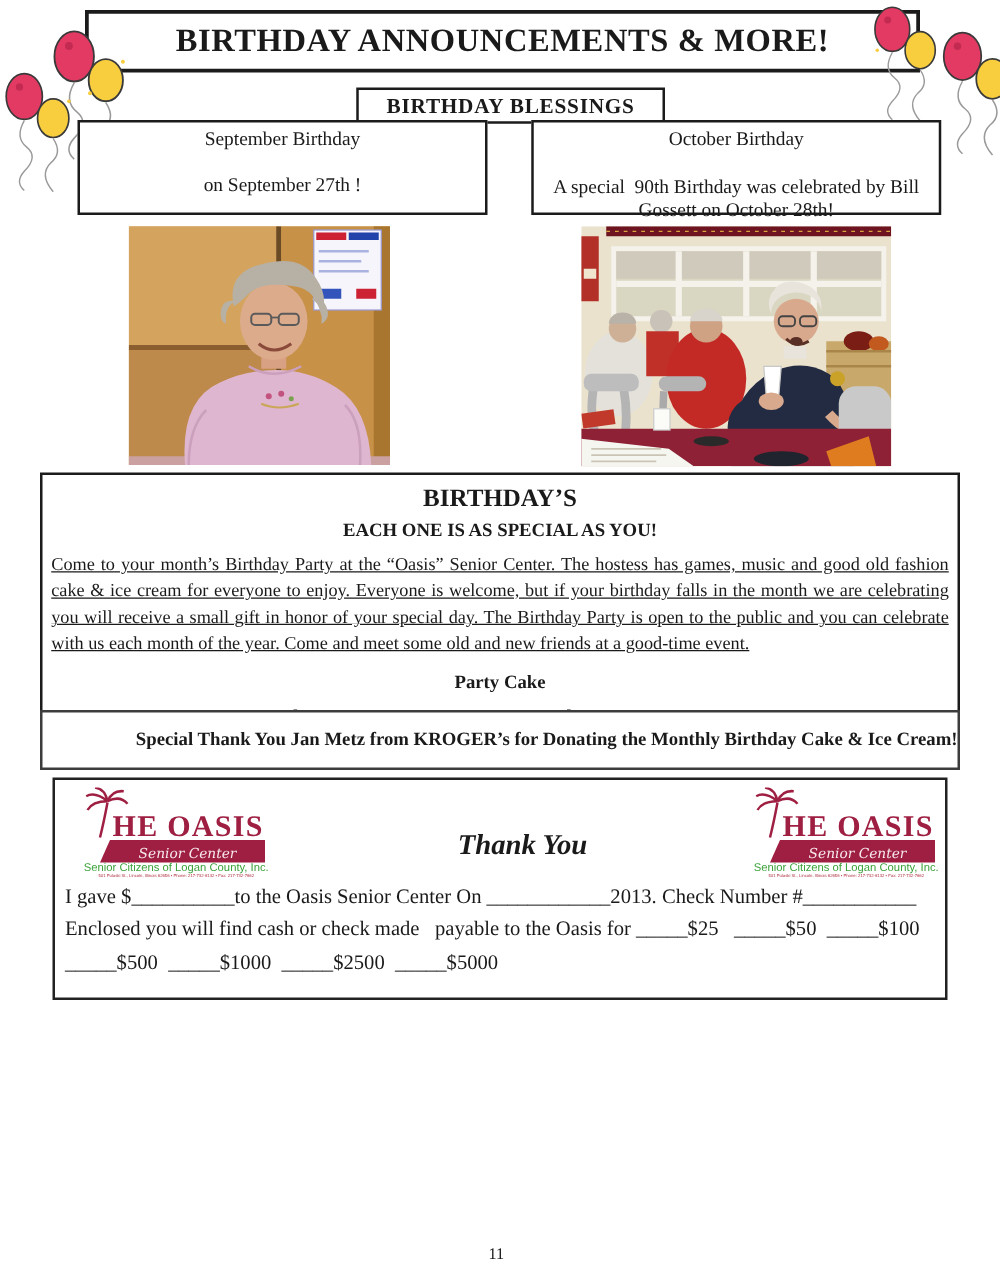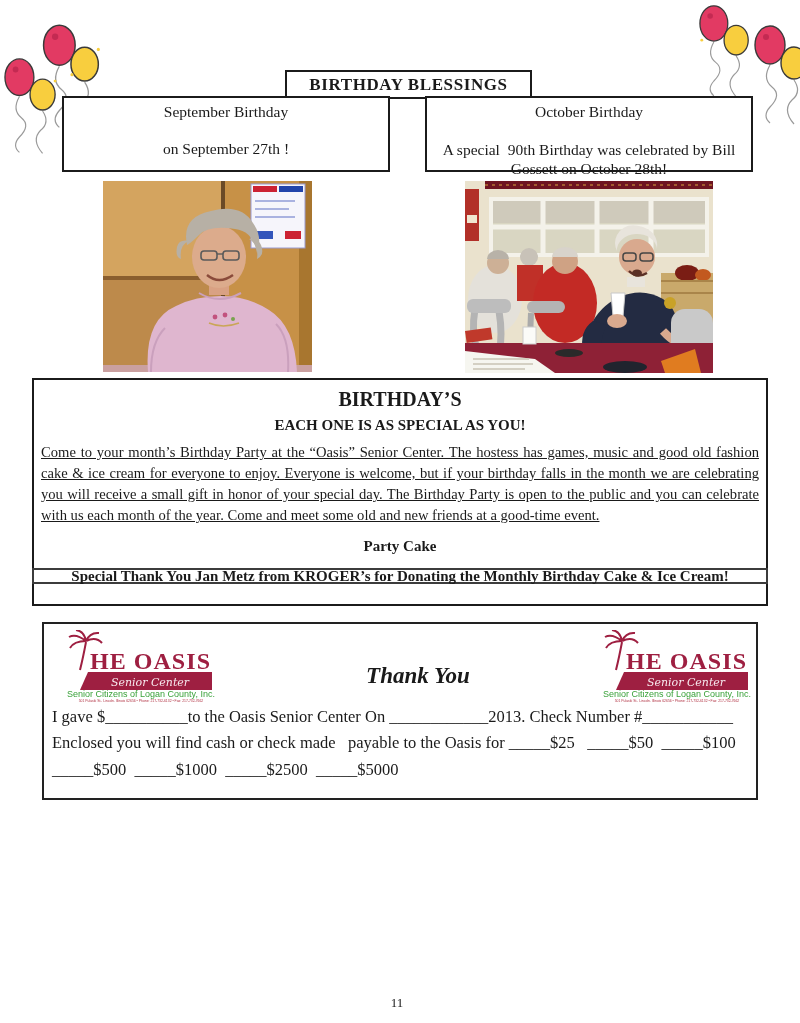--- a/index.html
+++ b/index.html
@@ -29,22 +29,22 @@
   .photo.sep { left:103px; top:181px; }
   .photo.oct { left:465px; top:181px; }
 
   .bdays-box { left:32px; top:378px; width:736px; height:228px; padding:6px 6px 16px 6px; }
   .bdays-box .t  { text-align:center; font-size:20px; font-weight:bold; margin:2px 0 6px 0; }
   .bdays-box .st { text-align:center; font-size:15px; font-weight:bold; margin:0 0 8px 0; }
   .bdays-box .body { font-size:14.6px; line-height:1.45; text-align:justify; margin:0 1px;text-decoration:underline; }
   .bdays-box .pd  { text-align:center; font-size:15.5px; font-weight:bold; margin:10px 0 0 0; }
   .bdays-box .pdl { text-align:center; font-size:15px; font-weight:bold; margin:11px 0 0 0; }
 
-  .kroger-box { left:32px; top:568px; width:736px; height:16px; border-color:#3c3c3c;
-    display:flex; align-items:center; justify-content:center; }
+  .kroger-box { left:32px; top:568px; width:736px; height:48px; border-color:#3c3c3c;
+    display:flex; align-items:center; justify-content:flex-end; }
   .kroger-box p { margin:0; font-size:15px; font-weight:bold; }
 
   .ty-box { left:42px; top:622px; width:716px; height:178px; border-color:#222; }
   .ty-title { position:absolute; left:0; right:0; top:16px; text-align:center;
     font-size:23px; font-weight:bold; font-style:italic;padding-left:36px; }
   .logo { position:absolute; top:6px; }
   .logo.l { left:22px; }
   .logo.r { left:558px; }
   .ty-lines { position:absolute; left:8px; right:8px; top:80px;
     font-size:16.5px; line-height:1.6; }
@@ -58,20 +58,23 @@
   .balloon-yellow { fill:var(--balloon-yellow); stroke:#3a3a3a; stroke-width:1.4; }
   .balloon-string { fill:none; stroke:#9a9a9a; stroke-width:1.2; }
 
   .page-number { position:absolute; left:0; right:6px; top:995px; text-align:center; font-size:13px; }
 </style>
 </head>
 <body>
 
 <div class="page">
 
+  <div class="box title-box">
+    <h1>BIRTHDAY ANNOUNCEMENTS &amp; MORE!</h1>
+  </div>
 
   <svg class="balloons" style="left:40px;top:22px" width="64" height="118" viewBox="0 0 60 112">
     <path class="balloon-string" d="M18,42 q-8,14 2,22 q10,8 -2,20 q-8,9 0,16"></path>
     <path class="balloon-string" d="M42,57 q8,12 -2,20 q-10,10 2,24"></path>
     <ellipse class="balloon-pink" cx="18" cy="22" rx="15" ry="19"></ellipse>
     <ellipse class="balloon-yellow" cx="42" cy="40" rx="13" ry="16"></ellipse>
     <circle cx="14" cy="14" r="3" fill="#c32a52"></circle>
     <circle cx="55" cy="26" r="1.5" fill="#f8ce3e"></circle>
     <circle cx="30" cy="50" r="1.5" fill="#f8ce3e"></circle>
   </svg>

